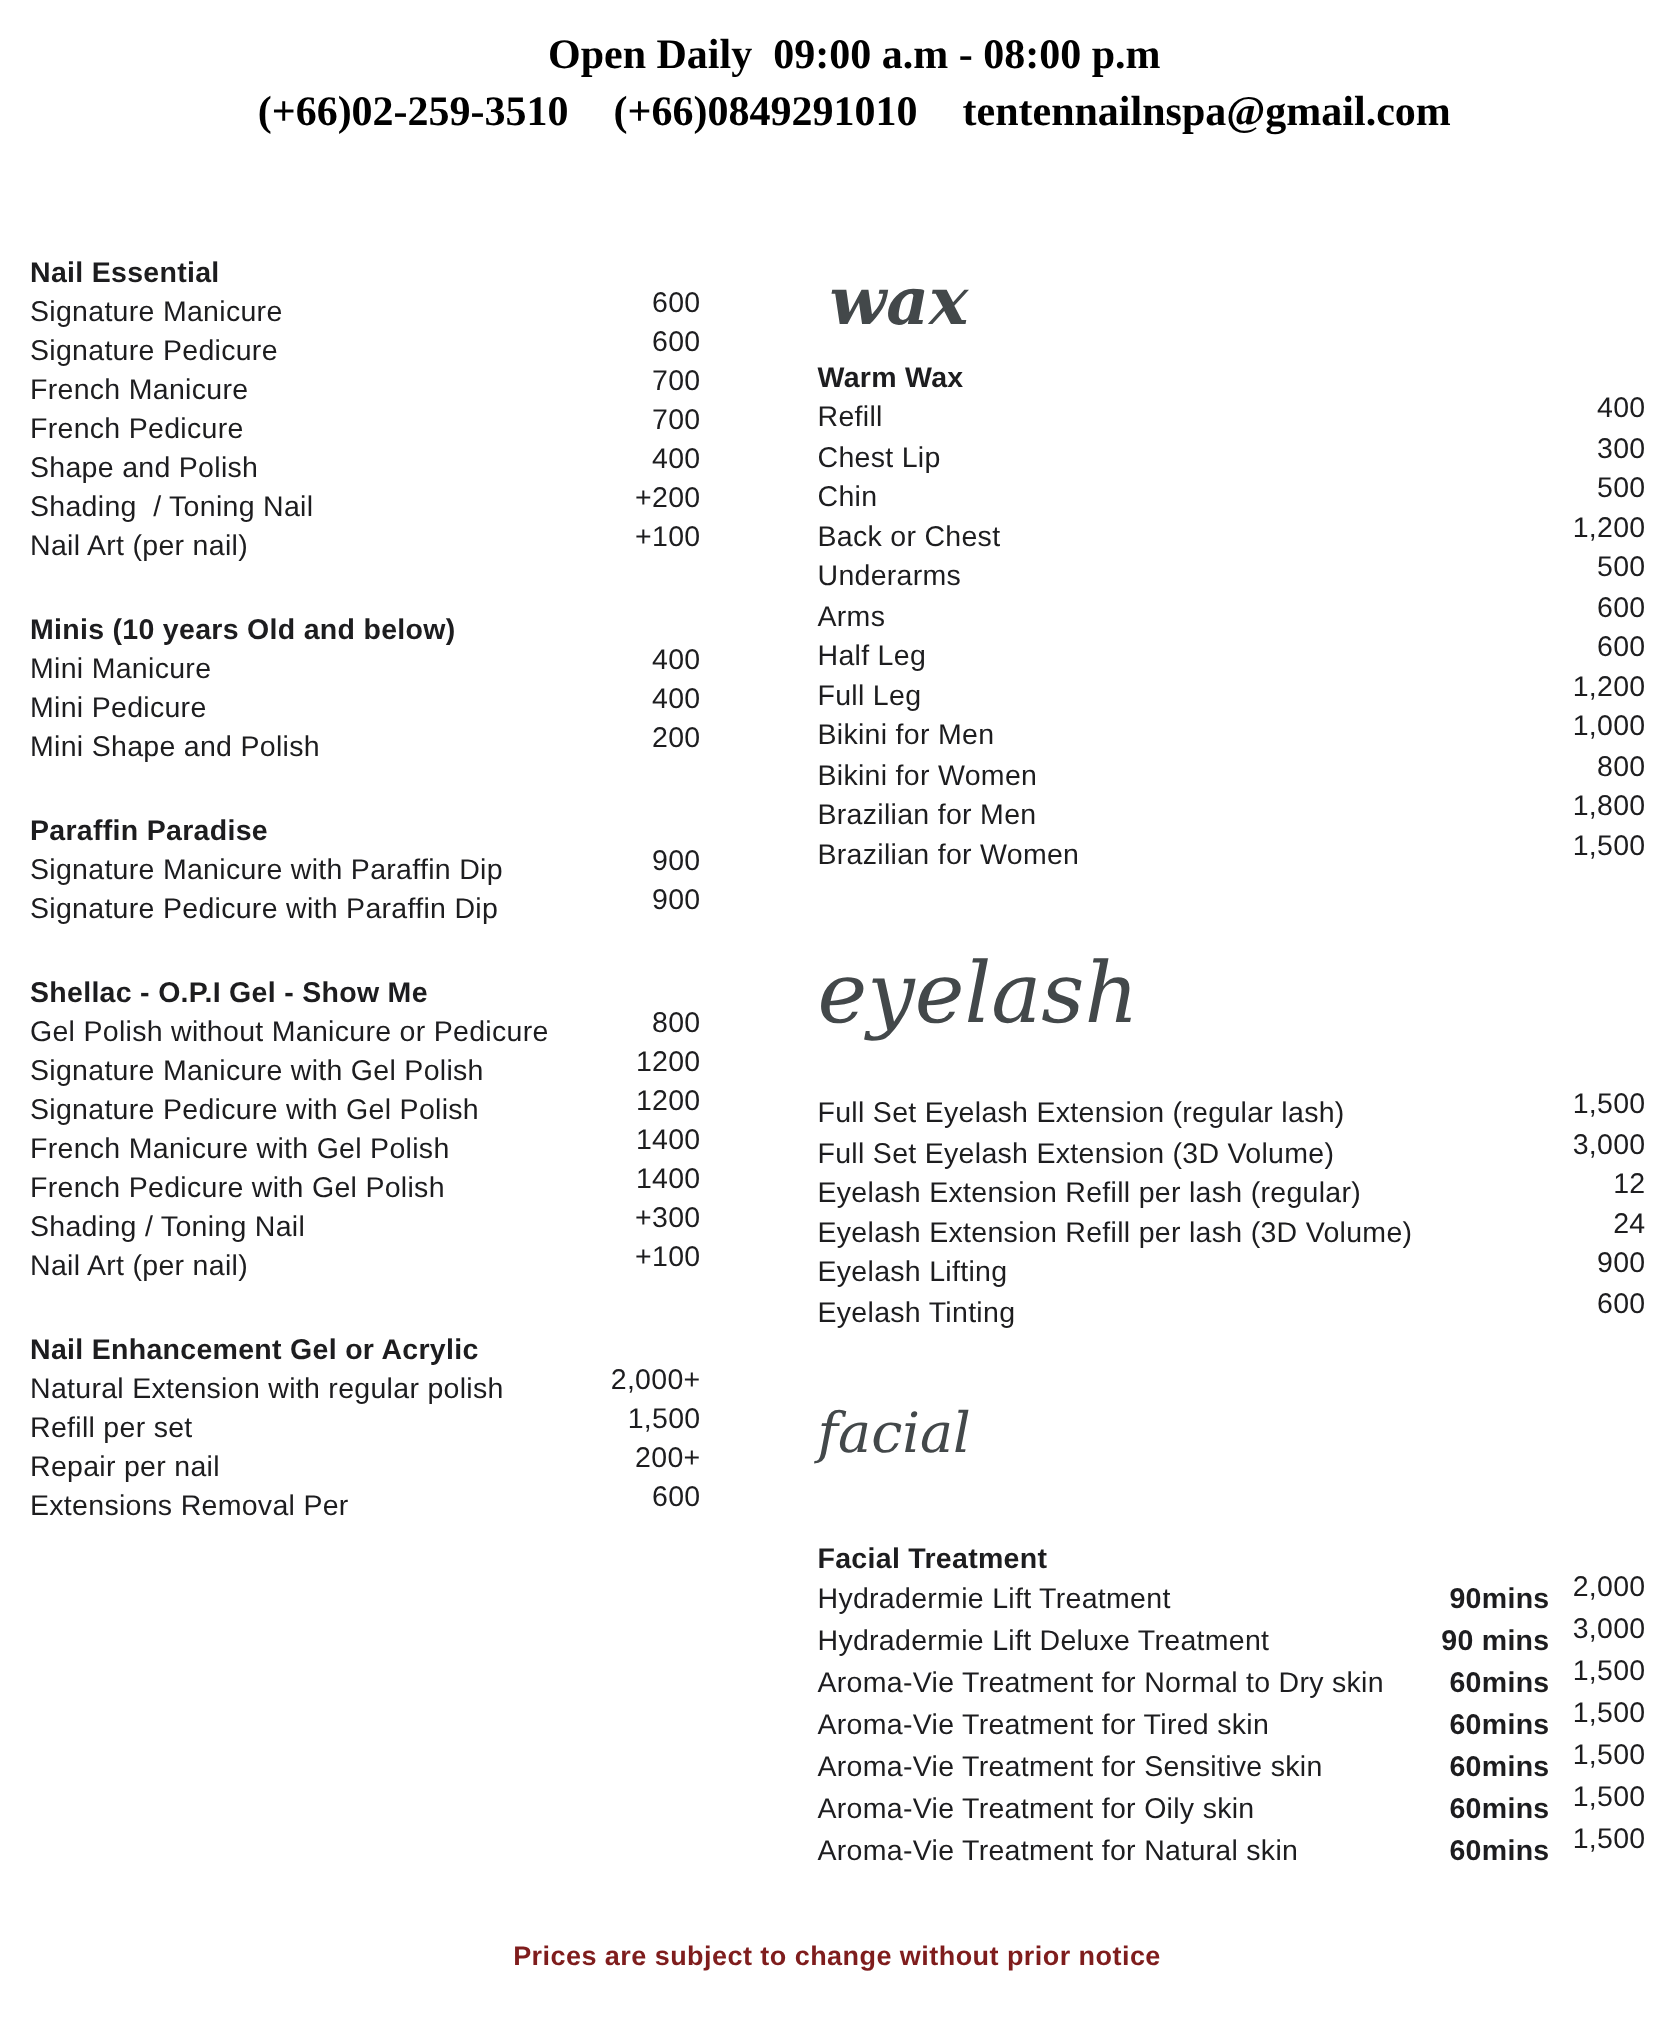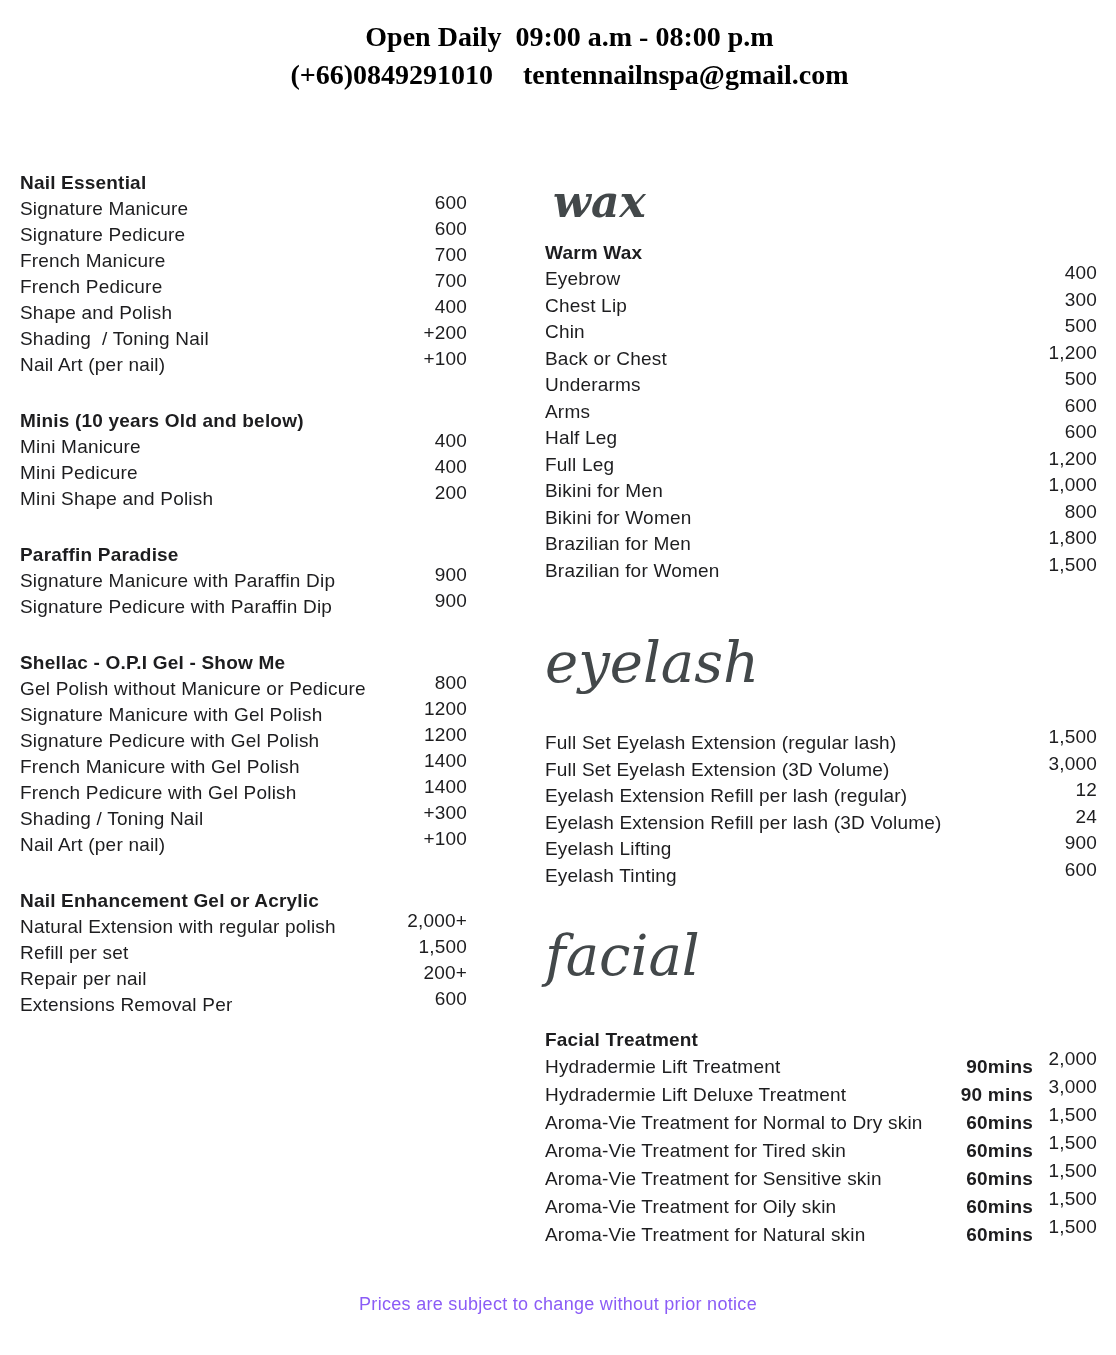--- a/index.html
+++ b/index.html
@@ -50,21 +50,21 @@
     color: #43484a;
     font-size: 44px;
     line-height: 48px;
     font-weight: 400;
   }
   .section-nail .script-heading    { letter-spacing: 0.35em; margin-left: 10px; margin-bottom: 20px; }
   .section-wax  .script-heading    { margin-left: 8px; margin-bottom: 14px; font-weight: bold; }
   .section-eyelash                 { margin-top: 48px; }
   .section-eyelash .script-heading { font-size: 56px; line-height: 62px; margin-bottom: 36px; }
   .section-facial                  { margin-top: 36px; }
-  .section-facial .script-heading  { font-size: 56px; line-height: 62px; margin-bottom: 40px; }
+  .section-facial .script-heading  { font-size: 37px; line-height: 62px; margin-bottom: 40px; }
 
   
   .group { margin-bottom: 30px; }
   .group:last-child { margin-bottom: 0; }
   .group-title {
     font-weight: 700;
     font-size: 19px;
     line-height: 26px;
     letter-spacing: 0.2px;
     white-space: pre-wrap;
@@ -98,32 +98,33 @@
   }
   .section-facial .item-price { flex-basis: 64px; top: -8px; }
 
   
   .footer {
     position: absolute;
     top: 1294px;
     left: 0;
     right: 0;
     text-align: center;
-    font-weight: 400;
+    font-weight: 700;
     font-size: 18px;
     letter-spacing: 0.3px;
-    color: #8b5cf6;
+    color: #7f1d1d;
   }
 </style>
 </head>
 <body>
 
 <div class="header">
   <div class="header-line">Open Daily  09:00 a.m - 08:00 p.m</div>
   <div class="contact-line">
+    <span>(+66)02-259-3510</span>
     <span>(+66)0849291010</span>
     <span>tentennailnspa@gmail.com</span>
   </div>
 </div>
 
 <div class="column col-left">
     <section class="section section-nail">
       <div class="group">
         <div class="group-title">Nail Essential</div>
         <div class="item-row">
@@ -232,21 +233,21 @@
         </div>
       </div>
     </section>
   </div>
 <div class="column col-right">
     <section class="section section-wax">
       <div class="script-heading">wax</div>
       <div class="group">
         <div class="group-title">Warm Wax</div>
         <div class="item-row">
-          <span class="item-name">Eyebrow</span>
+          <span class="item-name">Refill</span>
           <span class="item-price">400</span>
         </div>
         <div class="item-row">
           <span class="item-name">Chest Lip</span>
           <span class="item-price">300</span>
         </div>
         <div class="item-row">
           <span class="item-name">Chin</span>
           <span class="item-price">500</span>
         </div>

